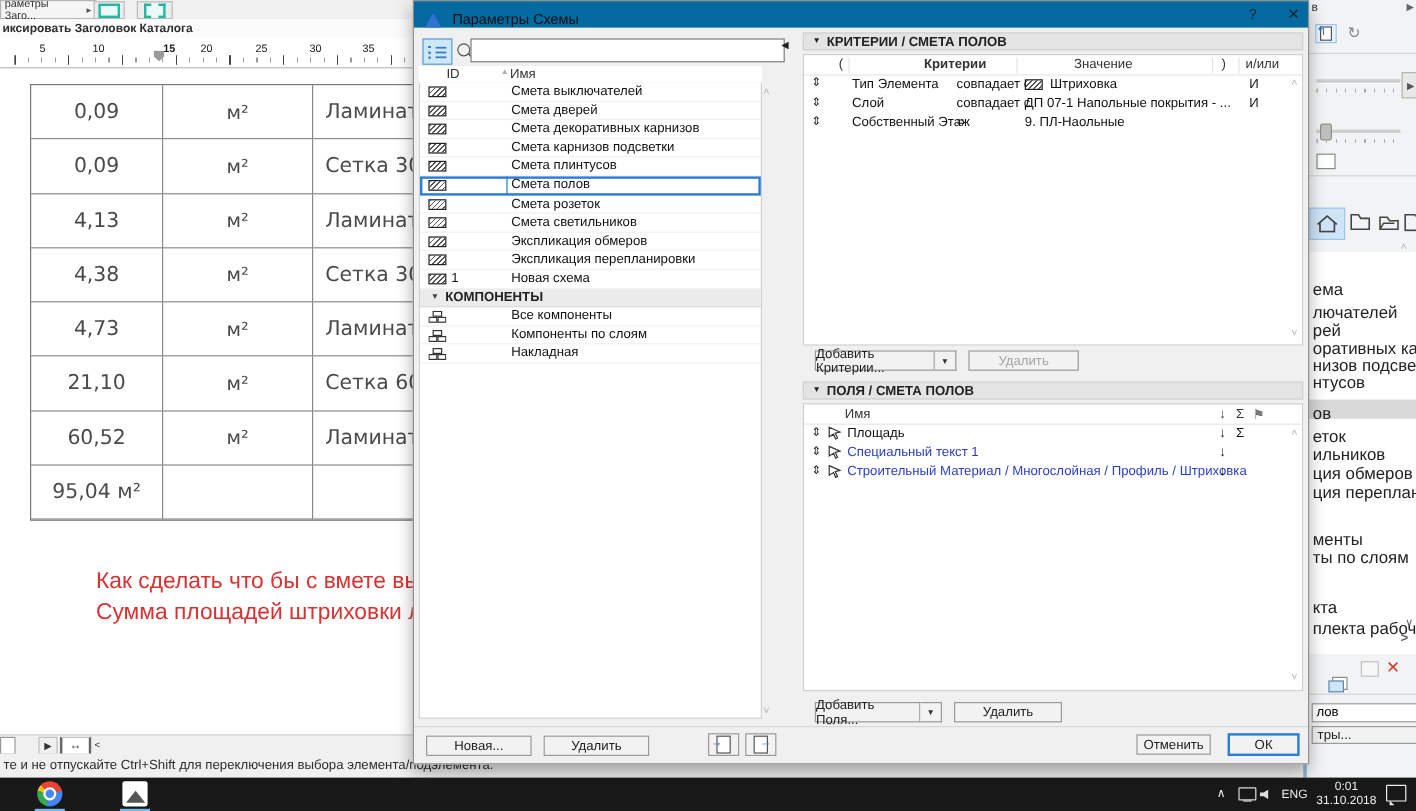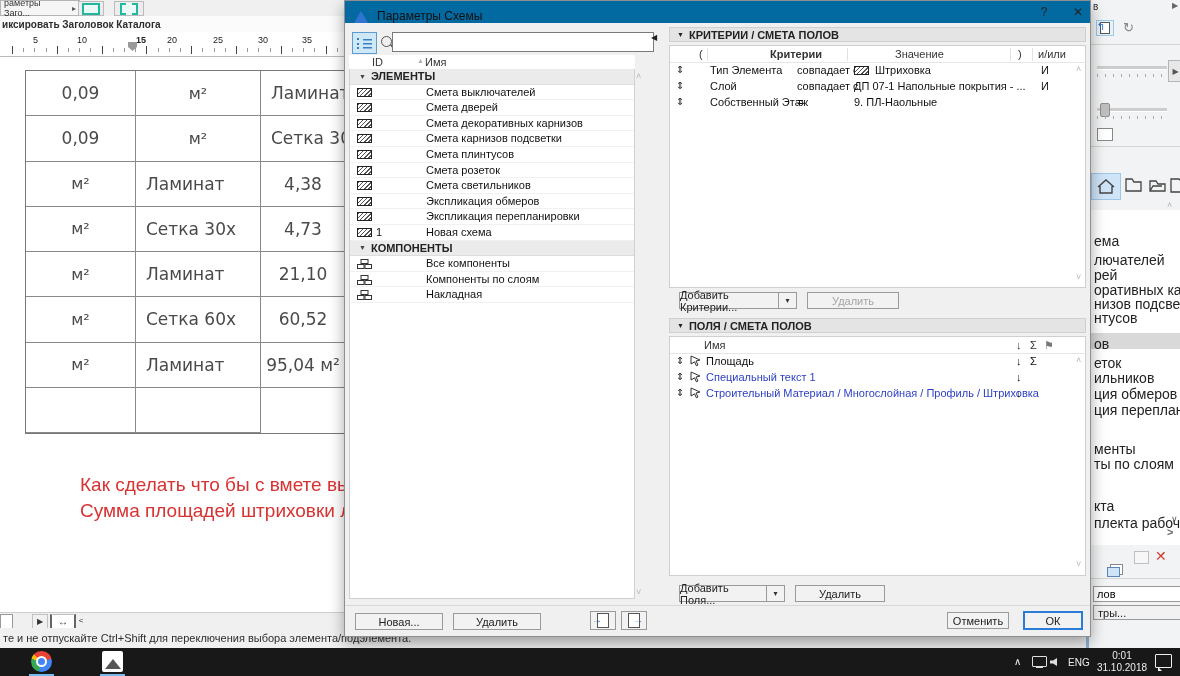--- a/index.html
+++ b/index.html
@@ -154,20 +154,21 @@
     <div class="abs col-marker" style="left:128px;top:10px;"></div>
   </div>
 
   <div class="abs sched-table" id="sched-table">
       <div class="cell">0,09</div>
       <div class="cell unit">м²</div>
       <div class="cell name">Ламинат</div>
       <div class="cell">0,09</div>
       <div class="cell unit">м²</div>
       <div class="cell name">Сетка 30х</div>
+      <div class="cell">4,13</div>
       <div class="cell unit">м²</div>
       <div class="cell name">Ламинат</div>
       <div class="cell">4,38</div>
       <div class="cell unit">м²</div>
       <div class="cell name">Сетка 30х</div>
       <div class="cell">4,73</div>
       <div class="cell unit">м²</div>
       <div class="cell name">Ламинат</div>
       <div class="cell">21,10</div>
       <div class="cell unit">м²</div>
@@ -293,24 +294,20 @@
     <div class="abs mag"></div>
     <input class="abs search-input" style="">
     <span class="abs" style="left:306px;top:32px;font-size:8px;color:#222;">◀</span>
 
     <div class="abs listhdr">
       <span class="abs" style="left:23px;top:1px;">ID</span>
       <span class="abs" style="left:68px;top:2px;font-size:7px;color:#b0b0b0;">▲</span>
       <span class="abs" style="left:76px;top:1px;">Имя</span>
     </div>
     <div class="abs listwrap" id="dlg-list">
-        <div class="lsec">
-          <span class="tri">▼</span>
-          <span>ЭЛЕМЕНТЫ</span>
-        </div>
         <div class="lrow">
           <span class="ric icon-hatch"></span>
           <span class="rid"></span>
           <span class="rname">Смета выключателей</span>
         </div>
         <div class="lrow">
           <span class="ric icon-hatch"></span>
           <span class="rid"></span>
           <span class="rname">Смета дверей</span>
         </div>
@@ -321,20 +318,25 @@
         </div>
         <div class="lrow">
           <span class="ric icon-hatch"></span>
           <span class="rid"></span>
           <span class="rname">Смета карнизов подсветки</span>
         </div>
         <div class="lrow">
           <span class="ric icon-hatch"></span>
           <span class="rid"></span>
           <span class="rname">Смета плинтусов</span>
+        </div>
+        <div class="lrow sel">
+          <span class="ric icon-hatch"></span>
+          <span class="rid"></span>
+          <span class="rname">Смета полов</span>
         </div>
         <div class="lrow">
           <span class="ric icon-hatch"></span>
           <span class="rid"></span>
           <span class="rname">Смета розеток</span>
         </div>
         <div class="lrow">
           <span class="ric icon-hatch"></span>
           <span class="rid"></span>
           <span class="rname">Смета светильников</span>

